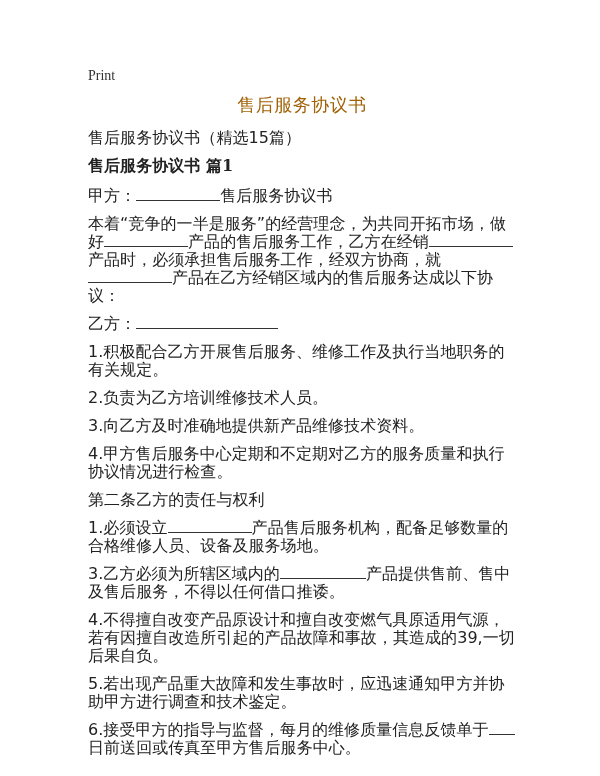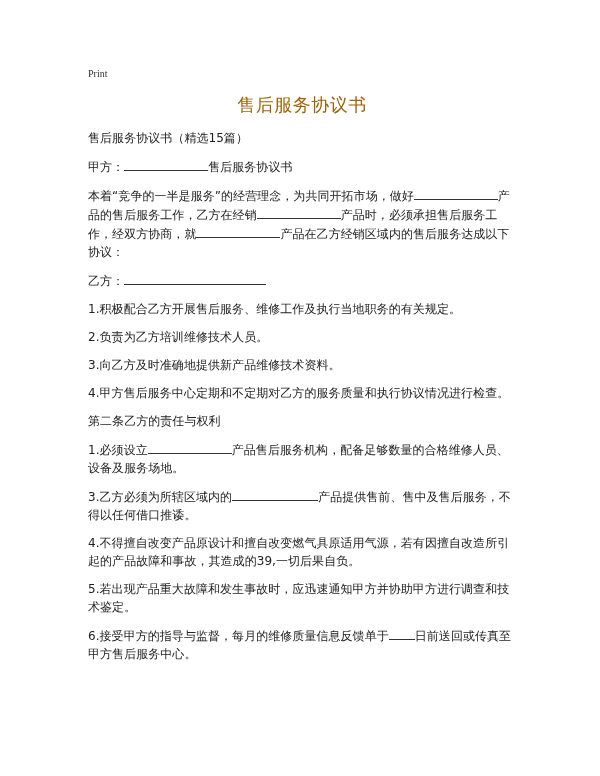--- a/index.html
+++ b/index.html
@@ -1,36 +1,37 @@
 <!DOCTYPE html>
 <html><head>
 <meta charset="utf-8">
 <style>
   html, body { margin: 0; padding: 0; background: #ffffff; }
   body { width: 600px; height: 776px; overflow: hidden; position: relative;
          font-family: "DejaVu Sans", "Liberation Sans", sans-serif; color: #222; }
   .page { position: absolute; left: 88px; top: 68px; width: 428px; }
-  .print { font-family: "Liberation Serif", "DejaVu Serif", serif; font-size: 10px; color: #333; margin: 0 0 11px 0; height: 14px; }
+  .print { font-family: "Liberation Serif", "DejaVu Serif", serif; font-size: 14px; color: #333; margin: 0 0 11px 0; height: 14px; }
   .title { text-align: center; font-size: 18px; color: #a16207; margin: 0 0 12px 0; letter-spacing: 0.5px; }
-  .p { font-size: 12px; line-height: 18px; margin: 0 0 10px 0; letter-spacing: 0.05px; }
+  .p { font-size: 16px; line-height: 18px; margin: 0 0 10px 0; letter-spacing: 0.05px; }
   .subtitle { margin-bottom: 10px; }
   .sectionhead { font-weight: bold; font-family: "DejaVu Serif", "Liberation Serif", serif; margin-bottom: 12px; }
   .blank { display: inline-block; border-bottom: 1px solid #333; height: 13px; vertical-align: baseline; }
   .b84 { width: 84px; } .b142 { width: 142px; } .b86 { width: 86px; } .b28 { width: 26px; }
 </style>
 </head>
 <body>
 
 <div class="page">
   <div class="print">Print</div>
 
   <div class="title">售后服务协议书</div>
 
   <div class="p subtitle">售后服务协议书（精选15篇）</div>
 
+  <div class="p sectionhead">售后服务协议书 篇1</div>
 
   <div class="p">
     <span>甲方：</span><span class="blank b84"></span><span>售后服务协议书</span>
   </div>
 
   <div class="p">
     <span>本着“竞争的一半是服务”的经营理念，为共同开拓市场，做好</span><span class="blank b84"></span><span>产品的售后服务工作，乙方在经销</span><span class="blank b84"></span><span>产品时，必须承担售后服务工作，经双方协商，就</span><span class="blank b84"></span><span>产品在乙方经销区域内的售后服务达成以下协议：</span>
   </div>
 
   <div class="p">

